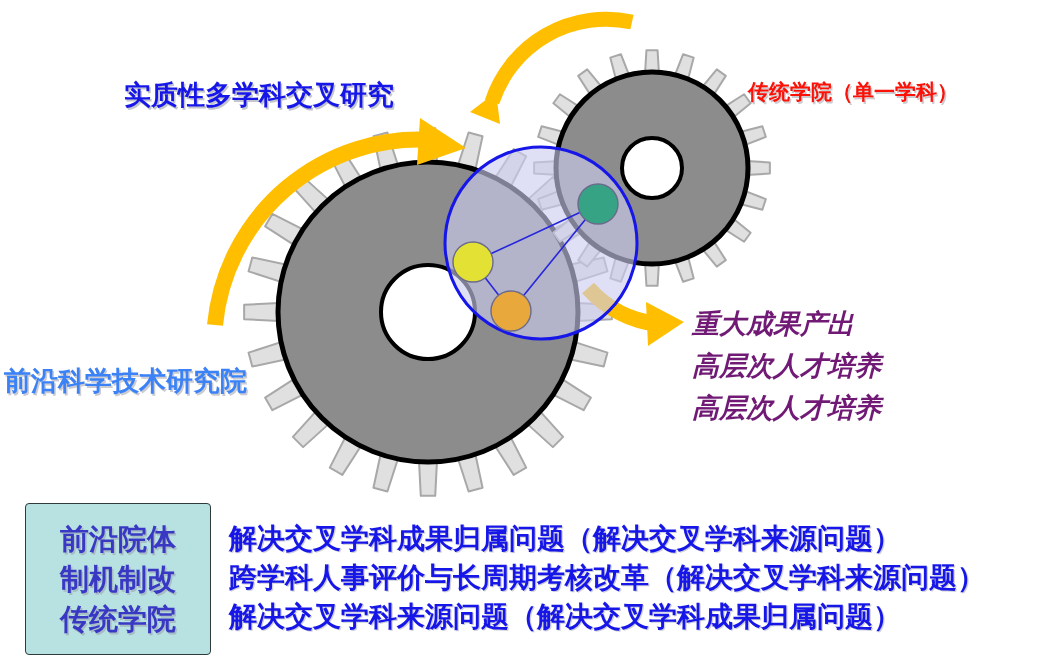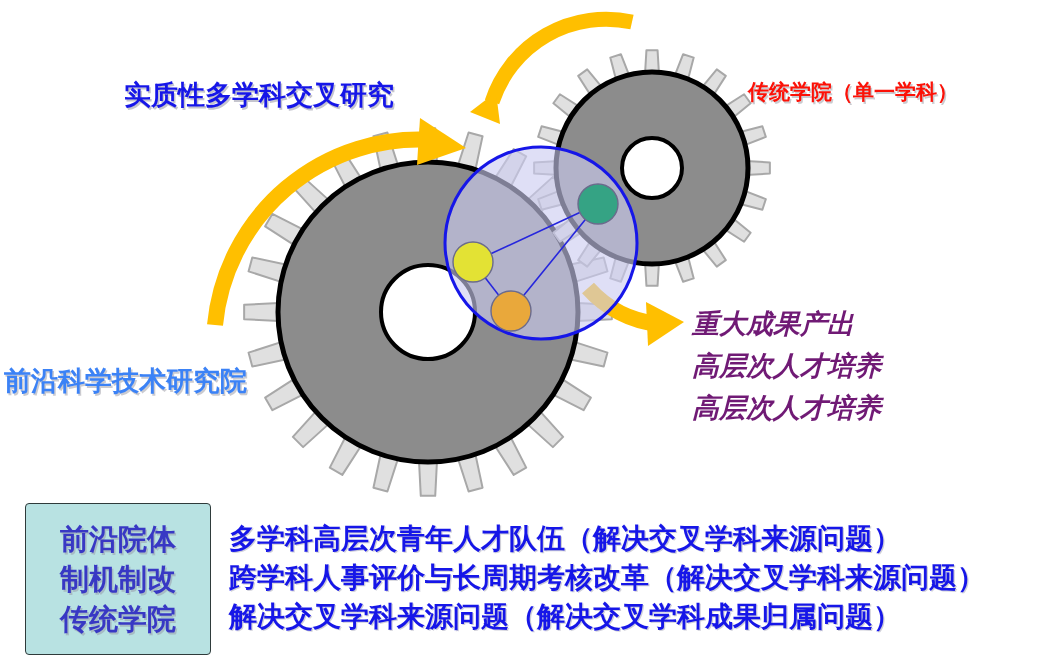--- a/index.html
+++ b/index.html
@@ -171,18 +171,18 @@
     <div>高层次人才培养</div>
   </div>
 
   <div id="advantage-box">
     <div>前沿院体</div>
     <div>制机制改</div>
     <div>传统学院</div>
   </div>
 
   <div id="bullet-list">
-    <div>多学科高层次青年人才队伍（解决交叉学科来源问题）</div>
+    <div>解决交叉学科成果归属问题（解决交叉学科来源问题）</div>
     <div>跨学科人事评价与长周期考核改革（解决交叉学科来源问题）</div>
     <div>解决交叉学科来源问题（解决交叉学科成果归属问题）</div>
   </div>
 
 </div>
 
 </body></html>

